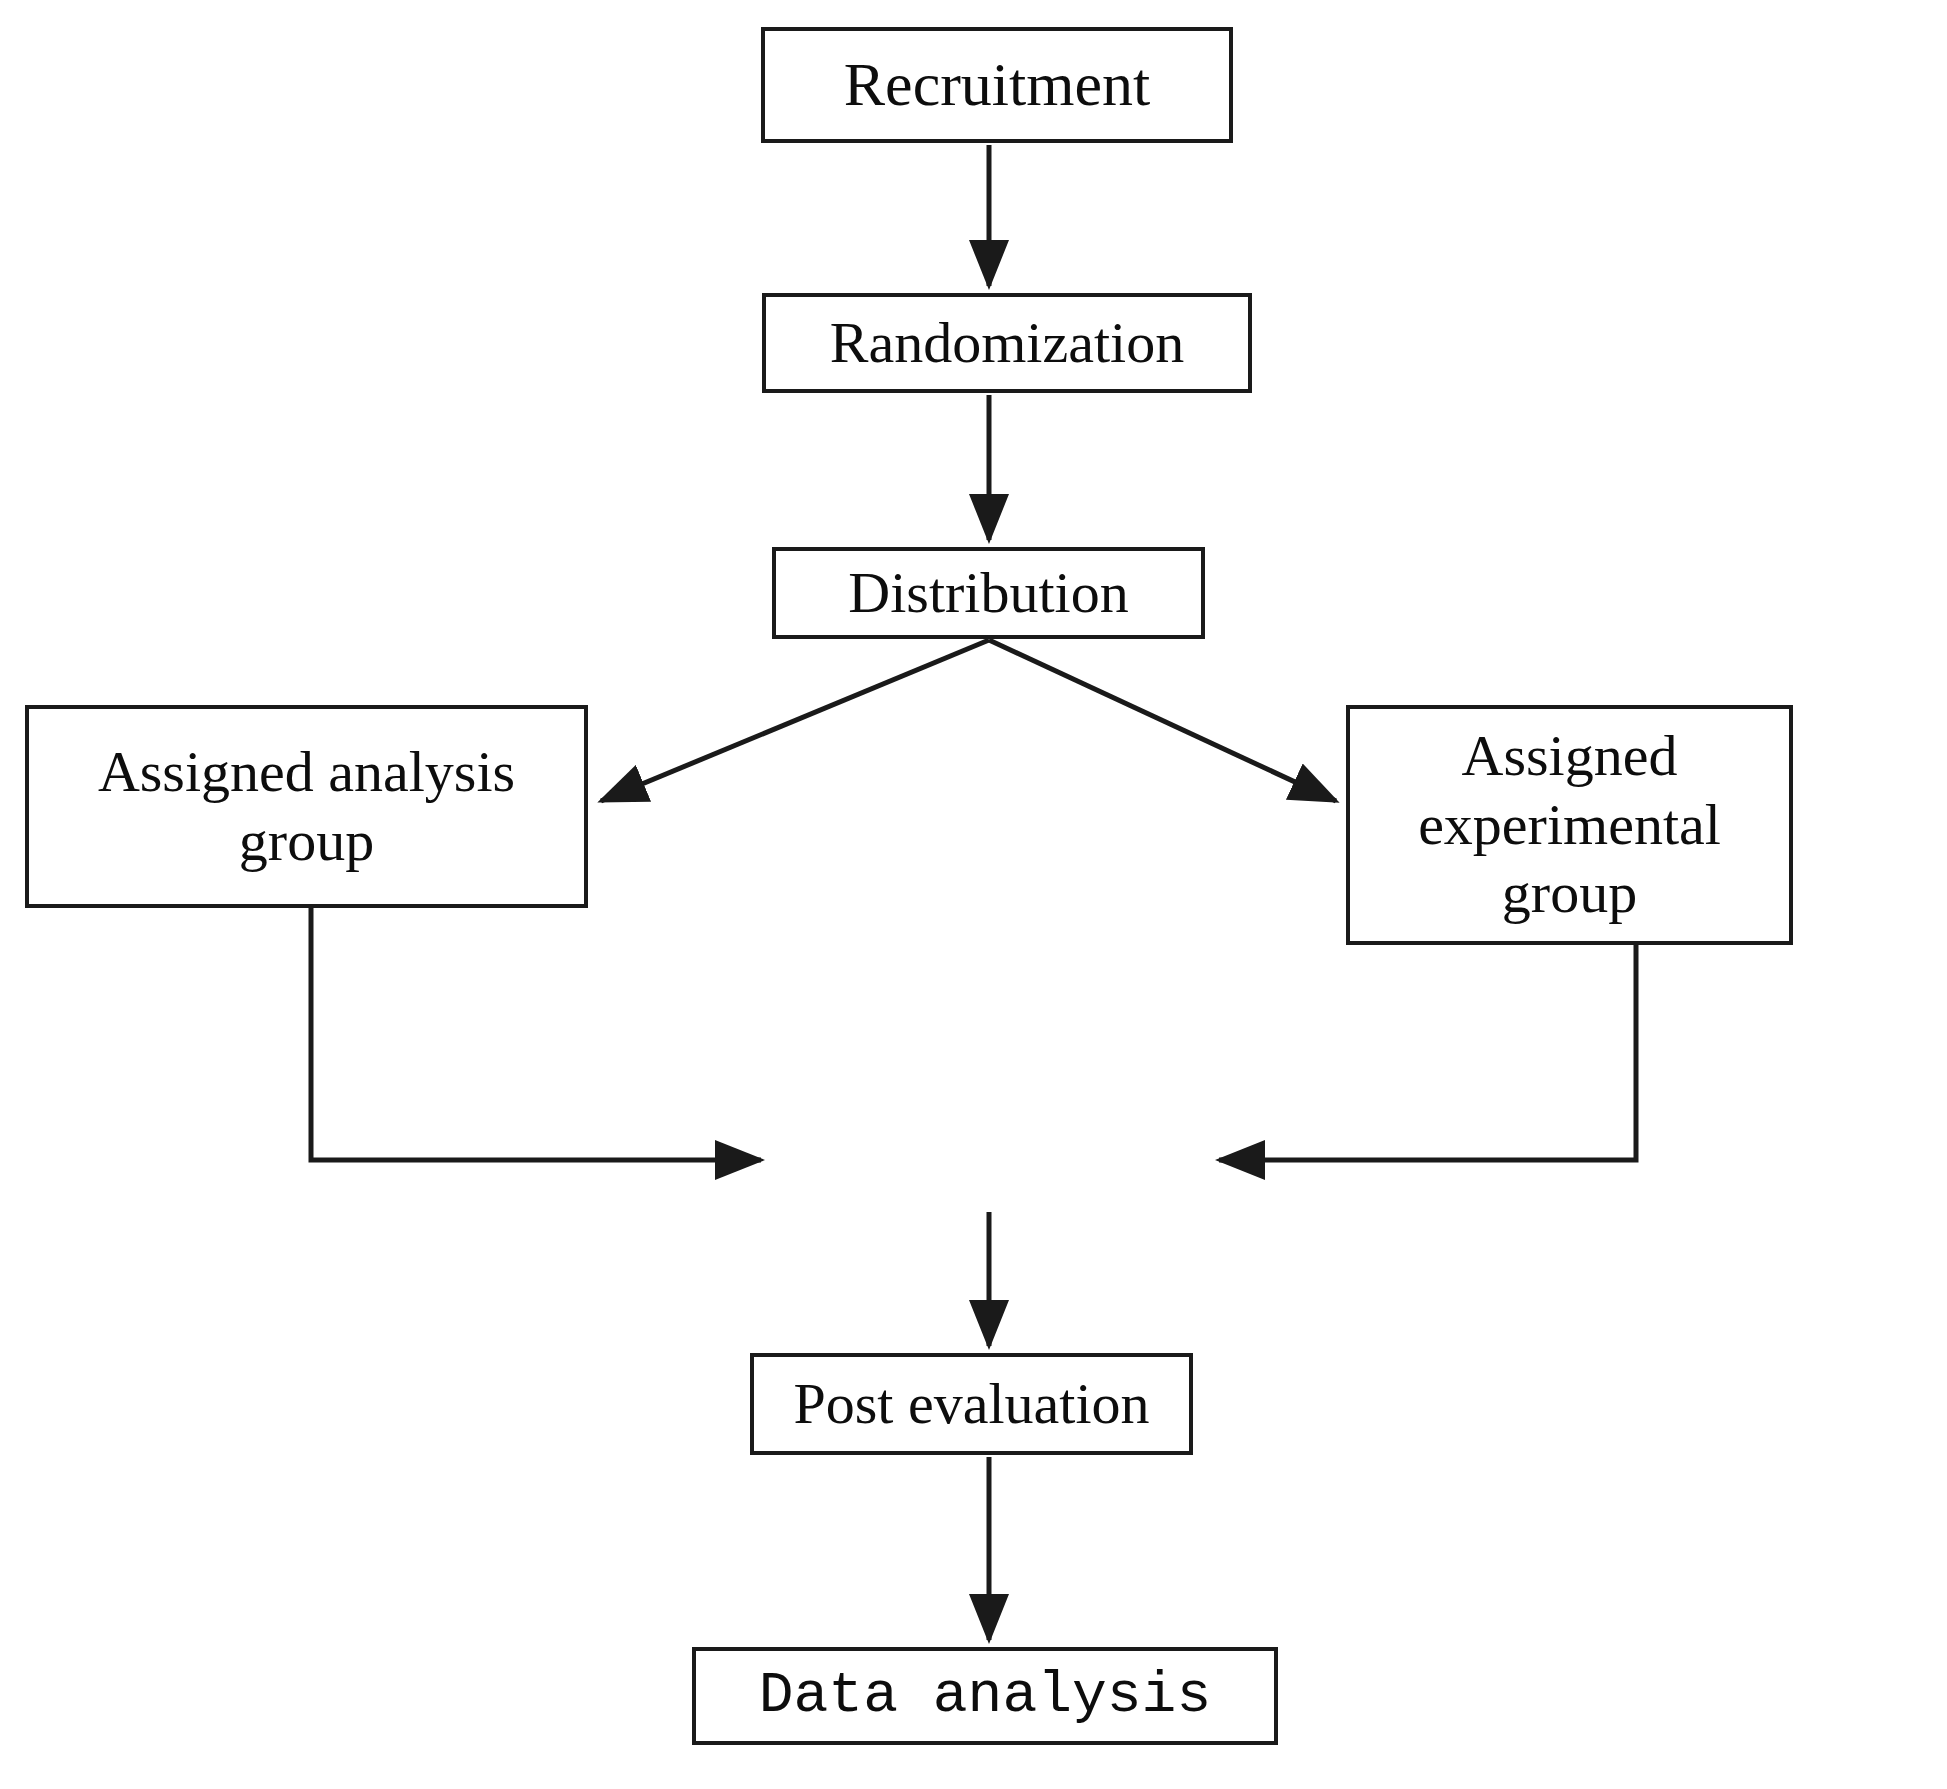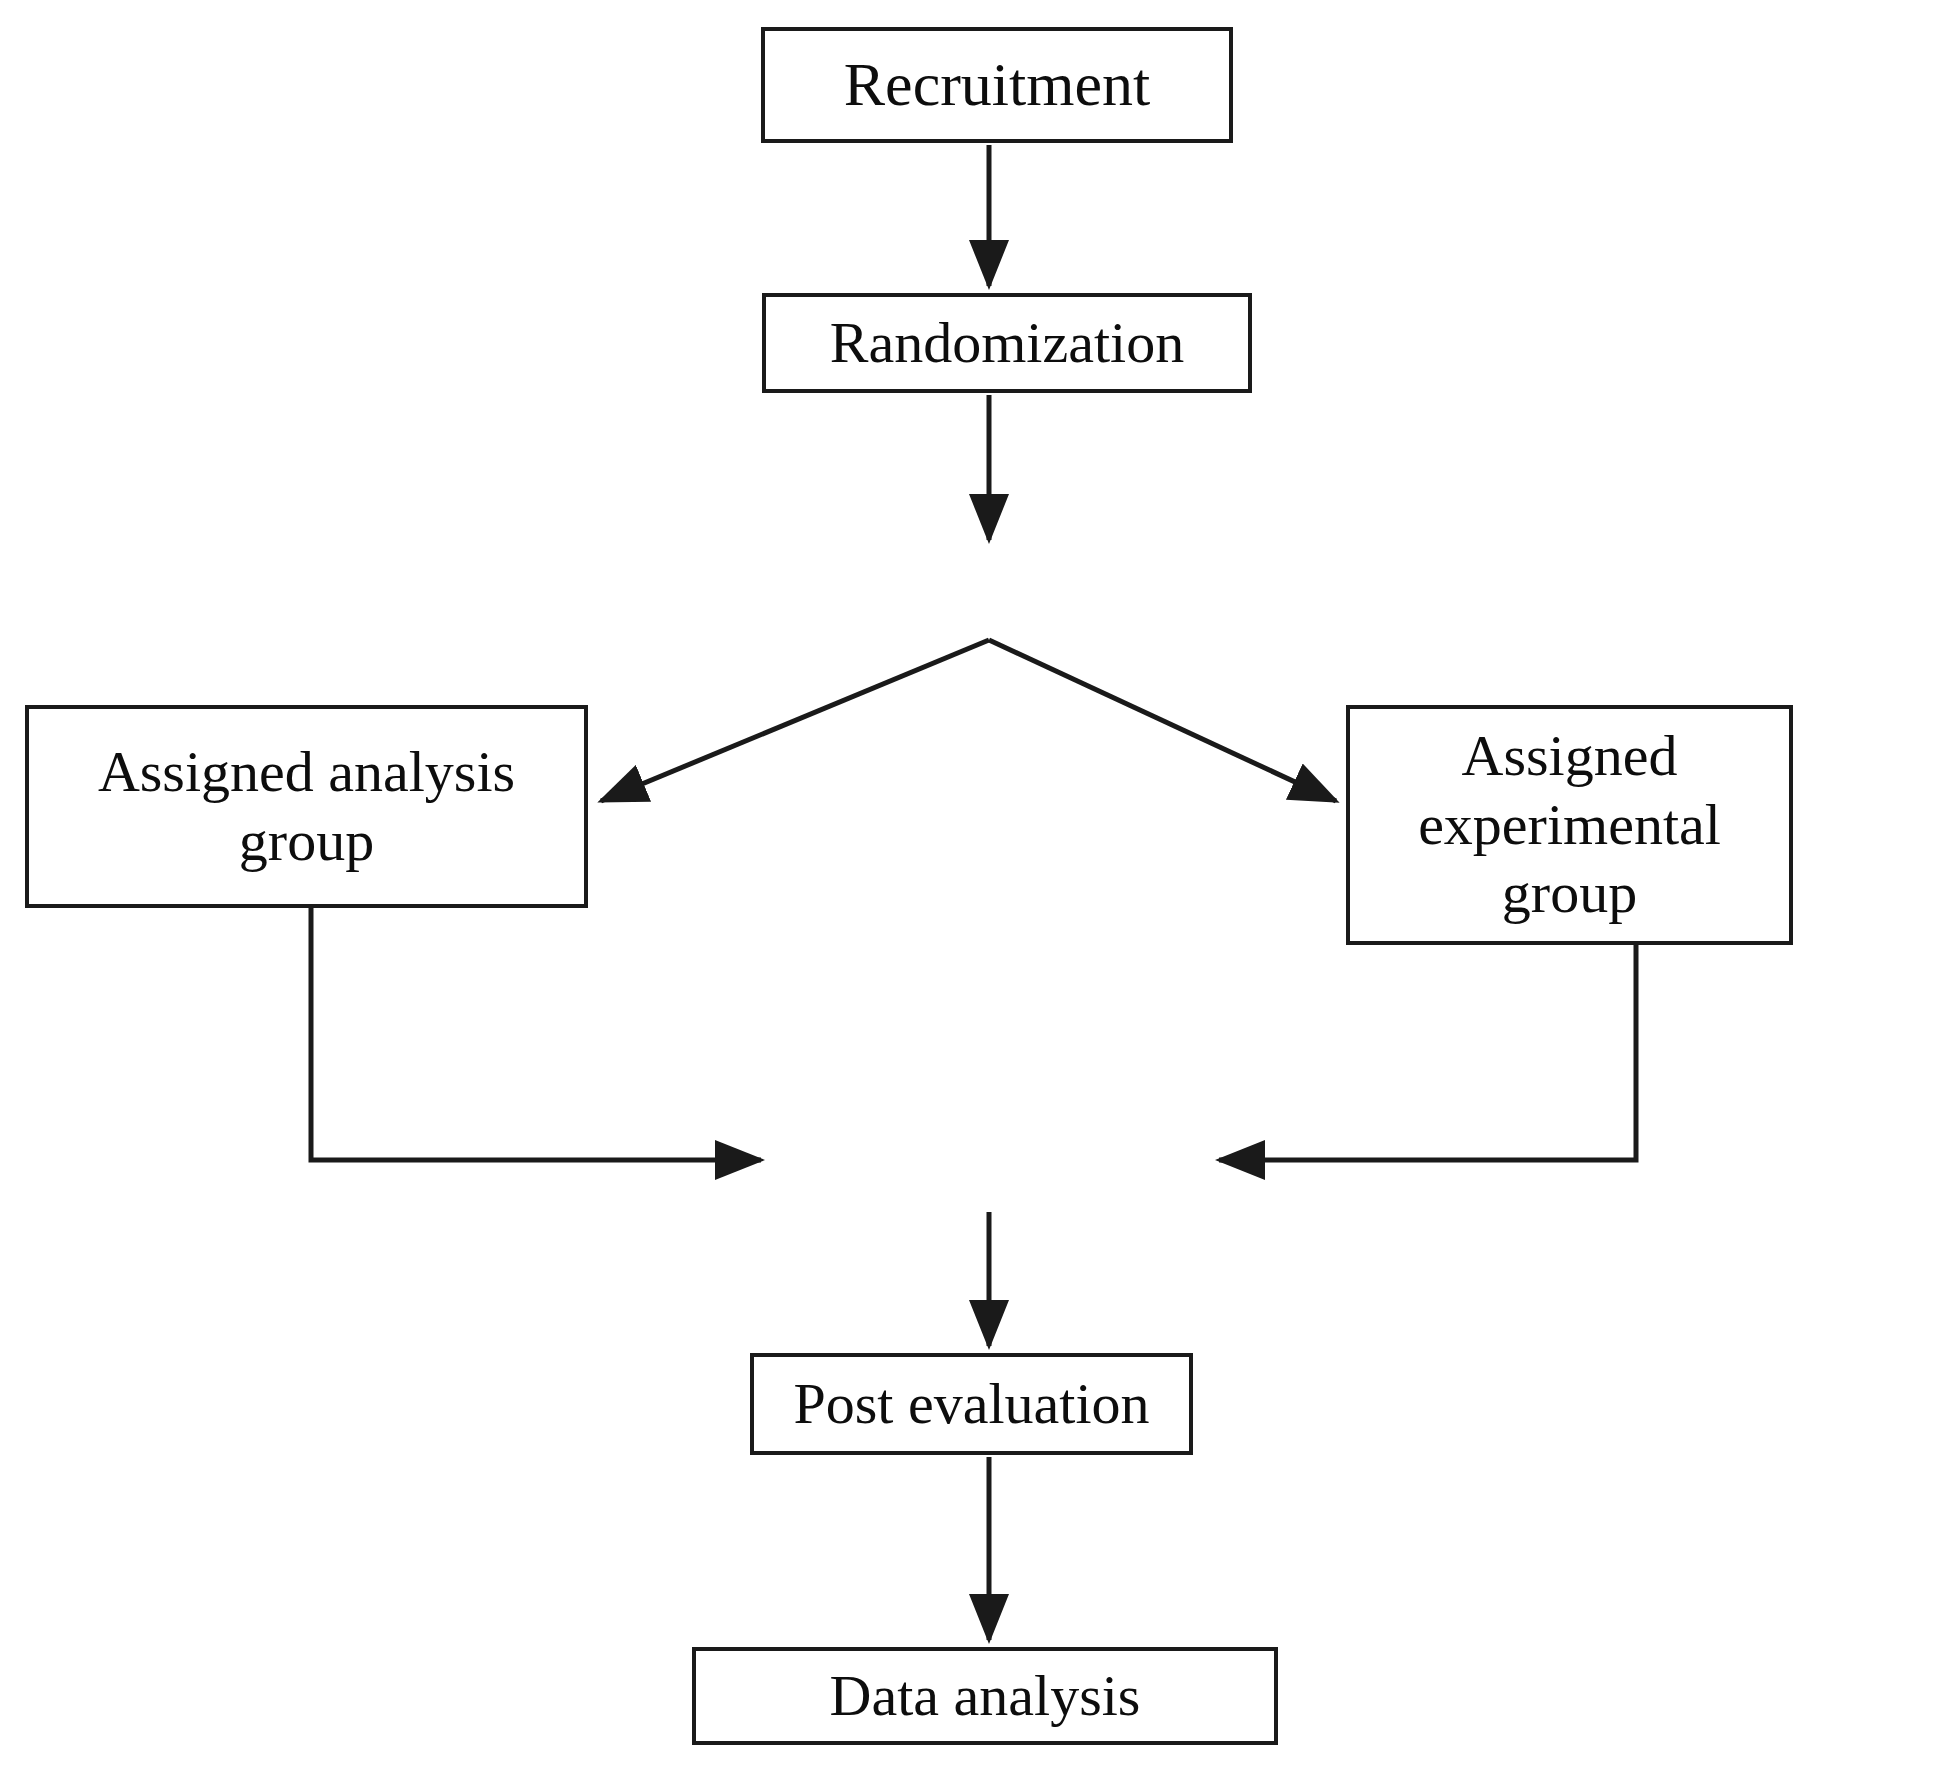--- a/index.html
+++ b/index.html
@@ -41,21 +41,21 @@
     padding: 0 10px;
     white-space: pre-line;
   }
   .n-recruitment      { left: 753px;  top: 27px;   width: 472px; height: 116px; font-size: 62px; margin-left: 8px; }
   .n-randomization    { left: 762px;  top: 293px;  width: 490px; height: 100px; font-size: 58px; }
   .n-distribution     { left: 772px;  top: 547px;  width: 433px; height: 92px;  font-size: 58px; }
   .n-control          { left: 25px;   top: 705px;  width: 563px; height: 203px; font-size: 58px; }
   .n-experimental     { left: 1346px; top: 705px;  width: 447px; height: 240px; font-size: 58px; }
   .n-intervention     { left: 770px;  top: 1113px; width: 440px; height: 97px;  font-size: 58px; }
   .n-postevaluation   { left: 750px;  top: 1353px; width: 443px; height: 102px; font-size: 58px; }
-  .n-dataanalysis     { left: 692px;  top: 1647px; width: 586px; height: 98px;  font-size: 58px; }
+  .n-dataanalysis     { left: 692px;  top: 1647px; width: 586px; height: 98px;  font-size: 58px; font-family: Liberation Mono, monospace; }
 </style>
 </head>
 <body>
 
 <div id="canvas">
 
   <svg id="edges" viewBox="0 0 1947 1789">
     <defs>
       <marker id="arrowhead" markerWidth="10" markerHeight="8" refX="9.2" refY="4" orient="auto" markerUnits="strokeWidth">
         <path d="M0,0 L10,4 L0,8 z" fill="#1a1a1a"></path>
@@ -96,20 +96,23 @@
   </svg>
 
   <div class="node n-recruitment">
     <span class="node-label">Recruitment</span>
   </div>
 
   <div class="node n-randomization">
     <span class="node-label">Randomization</span>
   </div>
 
+  <div class="node n-distribution">
+    <span class="node-label">Distribution</span>
+  </div>
 
   <div class="node n-control">
     <span class="node-label">Assigned analysis
 group</span>
   </div>
 
   <div class="node n-experimental">
     <span class="node-label">Assigned
 experimental group</span>
   </div>

